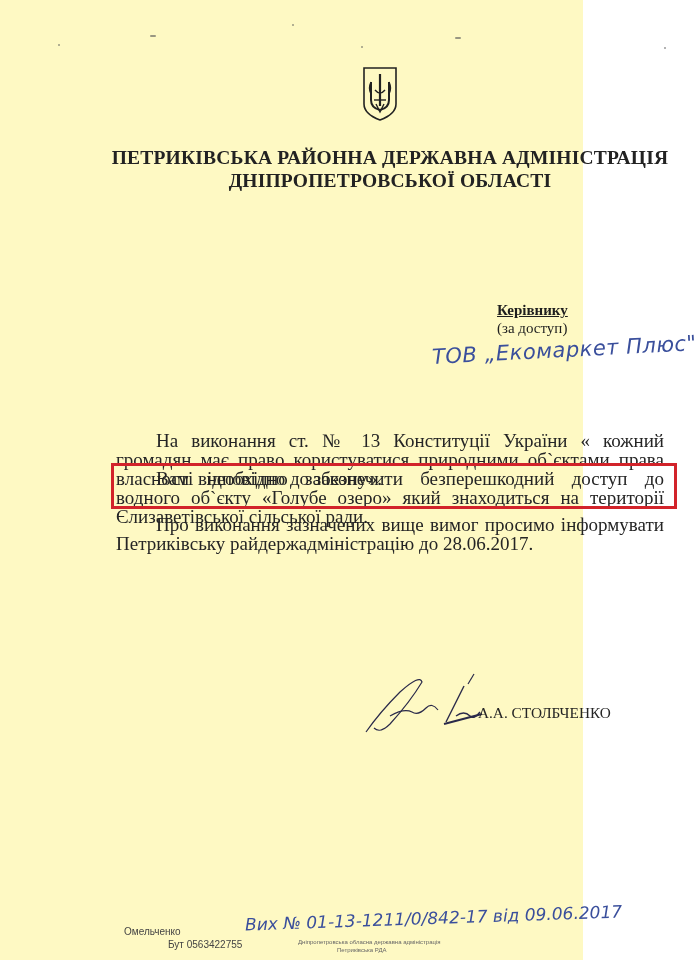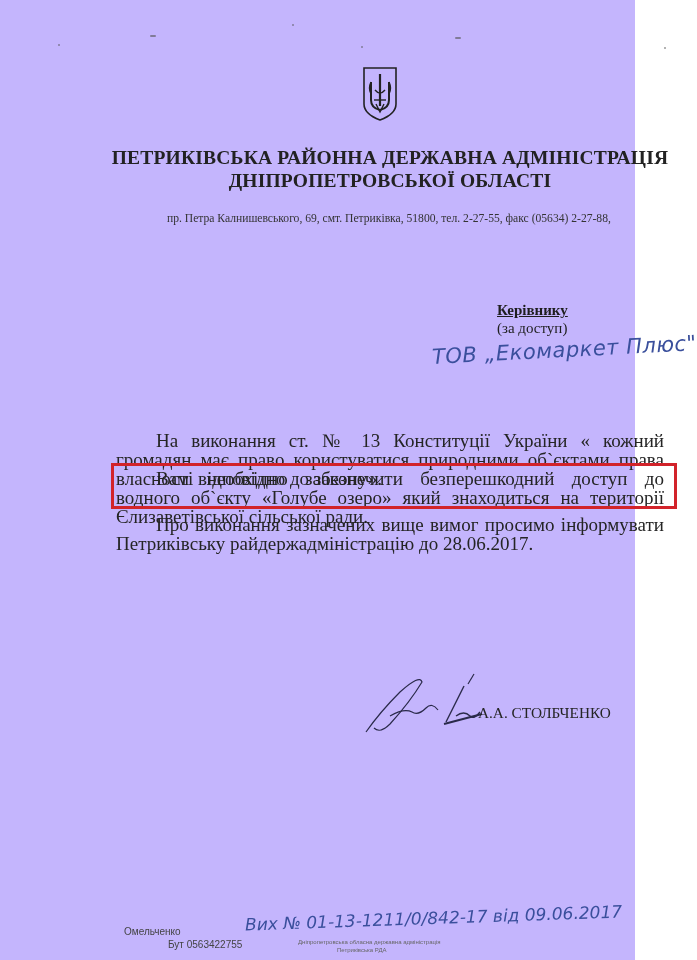--- a/index.html
+++ b/index.html
@@ -3,21 +3,21 @@
   <meta charset="utf-8">
   <style>
     html, body { margin: 0; padding: 0; }
     body {
       width: 697px; height: 960px; overflow: hidden;
       background: #ffffff;
       font-family: "Liberation Serif", "DejaVu Serif", serif;
       color: #1e1e1e;
       position: relative;
     }
-    .page { position: absolute; left: 0; top: 0; width: 635px; height: 960px; background: #c4b5fd; }
+    .page { position: absolute; left: 0; top: 0; width: 583px; height: 960px; background: #fef9c3; }
     .speck { position: absolute; width: 2px; height: 2px; background: #555; border-radius: 1px; opacity: .6; }
     .emblem { position: absolute; left: 362px; top: 66px; width: 36px; height: 56px; }
     .org-title {
       position: absolute; left: 0; width: 790px; text-align: center;
       font-weight: bold; font-size: 19.5px; letter-spacing: 0.2px; color: #222;
     }
     .org-line1 { top: 147px; left: -5px; }
     .org-line2 { top: 170px; left: -5px; }
     .contact {
       position: absolute; font-size: 11.6px; color: #333; white-space: nowrap;
@@ -78,21 +78,20 @@
     <path d="M9 16 V34 Q9 42 18 44 Q27 42 27 34 V16" stroke="#222" stroke-width="2" fill="none"></path>
     <path d="M9 16 Q6 22 9 28" stroke="#222" stroke-width="1.4" fill="none"></path>
     <path d="M27 16 Q30 22 27 28" stroke="#222" stroke-width="1.4" fill="none"></path>
     <path d="M13 24 Q18 30 23 24" stroke="#222" stroke-width="1.4" fill="none"></path>
     <path d="M14 38 L18 46 L22 38" stroke="#222" stroke-width="1.4" fill="none"></path>
     <path d="M12 34 H24" stroke="#222" stroke-width="1.4"></path>
   </svg>
 
   <div class="org-title org-line1">ПЕТРИКІВСЬКА  РАЙОННА  ДЕРЖАВНА  АДМІНІСТРАЦІЯ</div>
   <div class="org-title org-line2">ДНІПРОПЕТРОВСЬКОЇ ОБЛАСТІ</div>
-  <div class="contact contact1">пр. Петра Калнишевського, 69, смт. Петриківка, 51800,  тел. 2-27-55,  факс (05634) 2-27-88,</div>
 
   <div class="addressee addr-title">Керівнику</div>
   <div class="addressee addr-sub">(за доступ)</div>
   <div class="handwritten hw-recipient">ТОВ „Екомаркет Плюс"</div>
 
   <div class="body-text p1">
     <p class="para last-left">На виконання ст. № 13 Конституції України « кожний громадян має право користуватися природними об`єктами права власності відповідно до закону».</p>
   </div>
   <div class="body-text p2">
     <p class="para last-left">Вам необхідно забезпечити безперешкодний доступ до водного об`єкту «Голубе озеро» який знаходиться на території Єлизаветівської сільської ради.</p>

